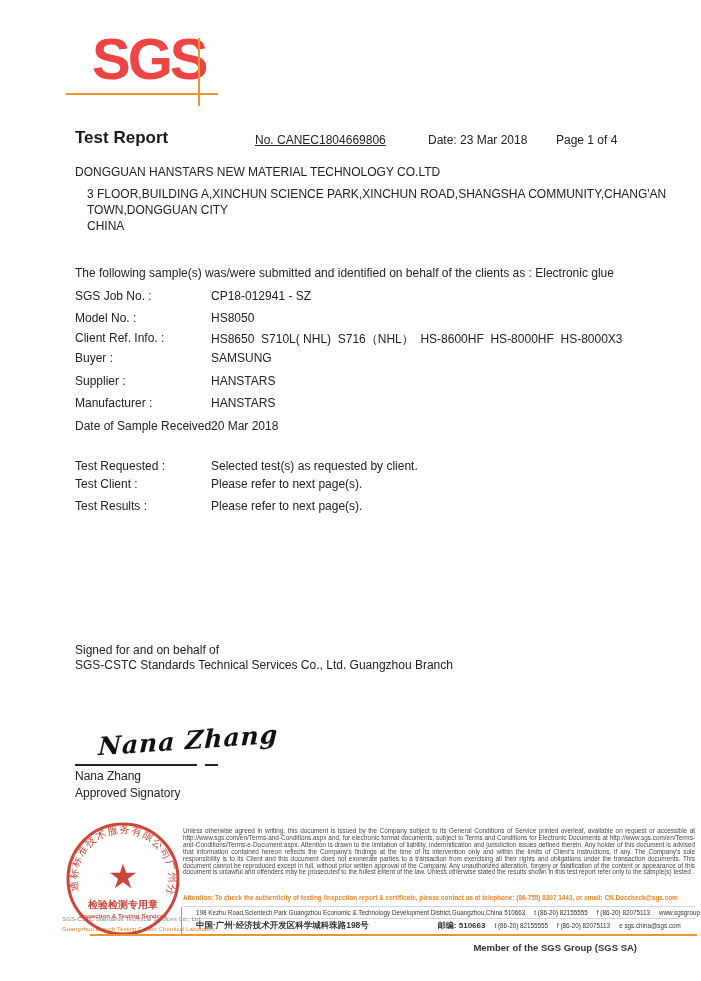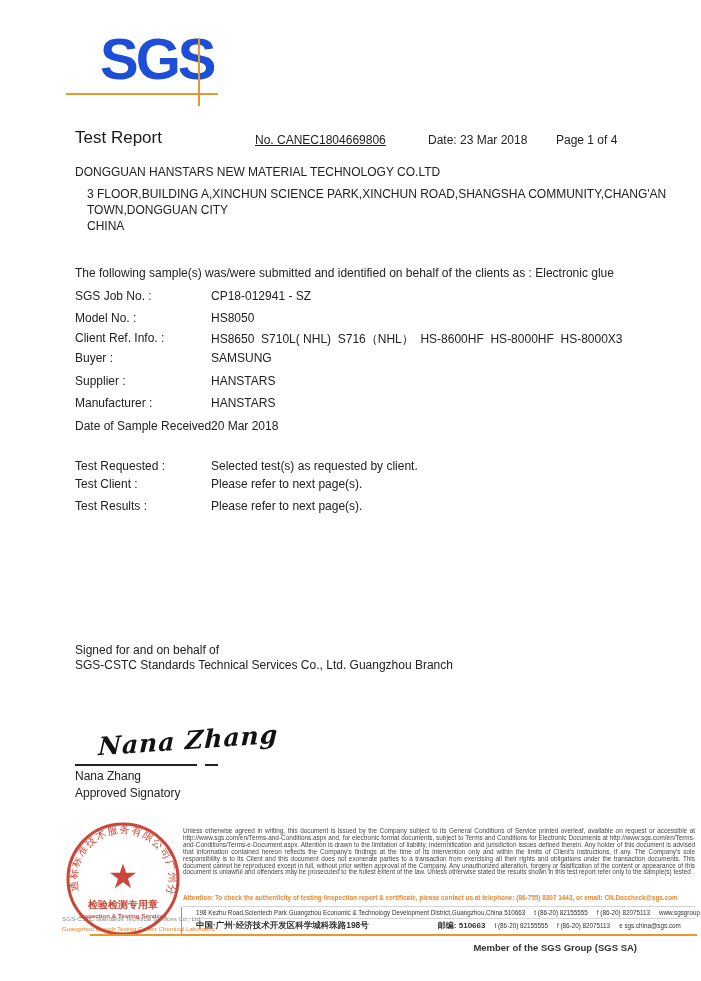--- a/index.html
+++ b/index.html
@@ -3,25 +3,25 @@
 <meta charset="utf-8">
 <style>
   html,body{margin:0;padding:0;background:#e9e9e9;}
   .page{
     position:relative;width:701px;height:981px;background:#ffffff;
     font-family:"Liberation Sans","DejaVu Sans",sans-serif;color:#222;
     overflow:hidden;margin:0 auto;
   }
   .abs{position:absolute;}
   
-  .logo-text{left:100px;top:30px;font-size:58px;font-weight:bold;color:#1d4ed8;letter-spacing:-3px;line-height:1;}
+  .logo-text{left:92px;top:30px;font-size:58px;font-weight:bold;color:#ef4444;letter-spacing:-3px;line-height:1;}
   .logo-hline{left:66px;top:93px;width:152px;height:2px;background:#e8962d;}
   .logo-vline{left:198px;top:38px;width:2px;height:68px;background:#e8962d;}
   
-  .rpt-title{left:75px;top:128px;font-size:17px;font-weight:normal;color:#1a1a1a;}
+  .rpt-title{left:75px;top:128px;font-size:17px;font-weight:bold;color:#1a1a1a;}
   .hdr-no{left:255px;top:133px;font-size:12px;text-decoration:underline;}
   .hdr-date{left:428px;top:133px;font-size:12px;}
   .hdr-page{left:556px;top:133px;font-size:12px;}
   
   .client-name{left:75px;top:165px;font-size:12px;}
   .client-addr{left:75px;top:186px;font-size:12px;line-height:16px;white-space:pre-line;margin-left:12px;}
   
   .intro{left:75px;top:266px;font-size:12px;}
   .field-row{position:absolute;left:75px;width:600px;font-size:12px;}
   .flabel{display:inline-block;}

